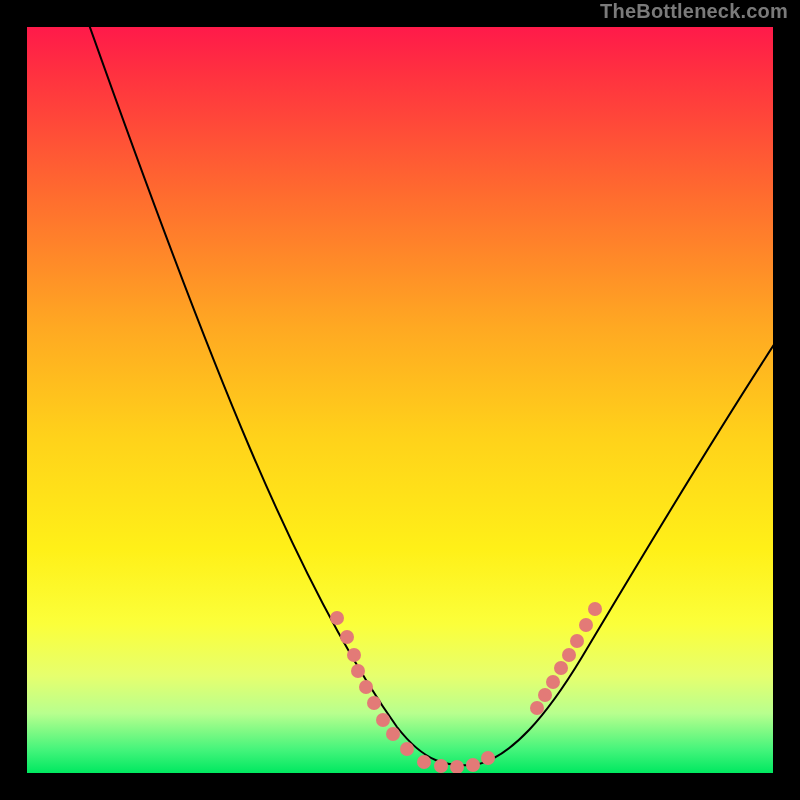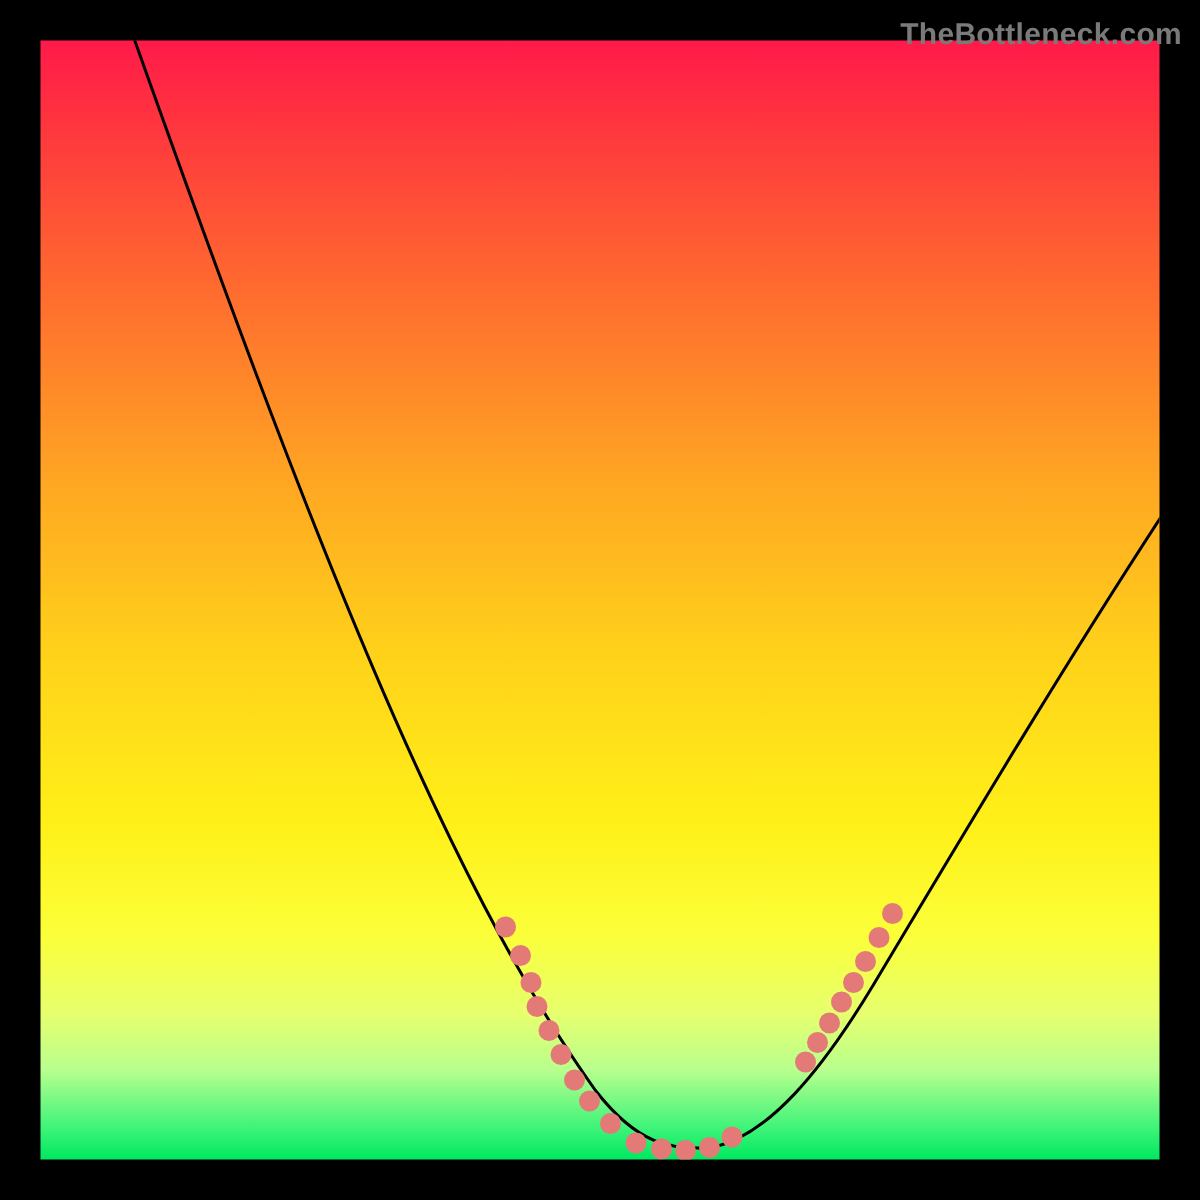--- a/index.html
+++ b/index.html
@@ -31,21 +31,21 @@
   }
   svg.curve {
     position: absolute;
     left: 27px;
     top: 27px;
     width: 746px;
     height: 746px;
   }
   .watermark {
     position: absolute;
-    top: 12px;
+    top: 0;
     right: 12px;
     font-family: Arial, Helvetica, sans-serif;
     font-size: 20px;
     font-weight: 600;
     color: #7a7a7a;
     letter-spacing: 0.2px;
   }
 </style>
 </head>
 <body>

